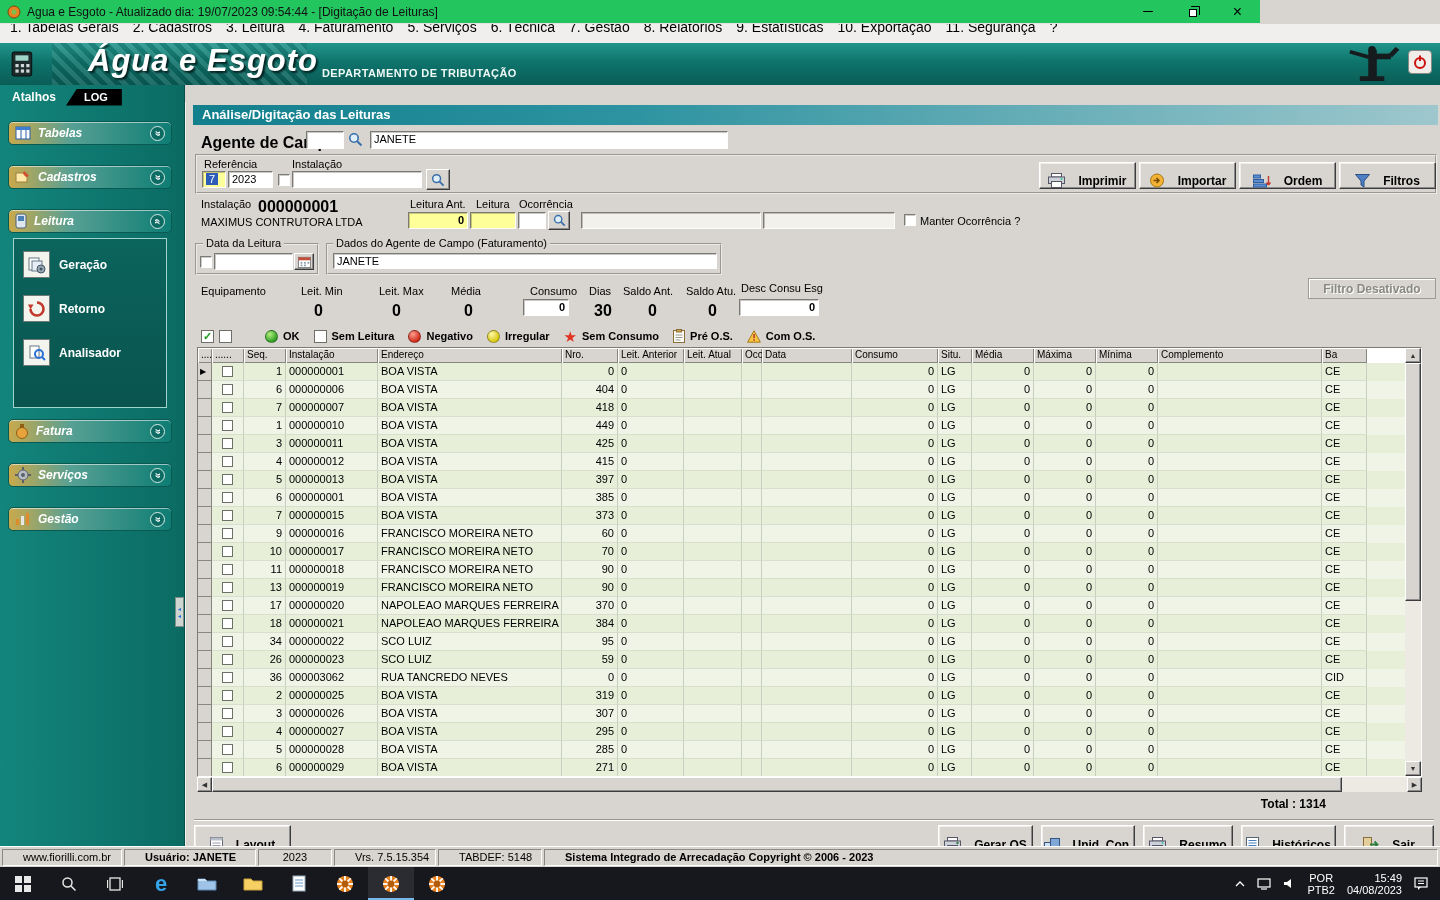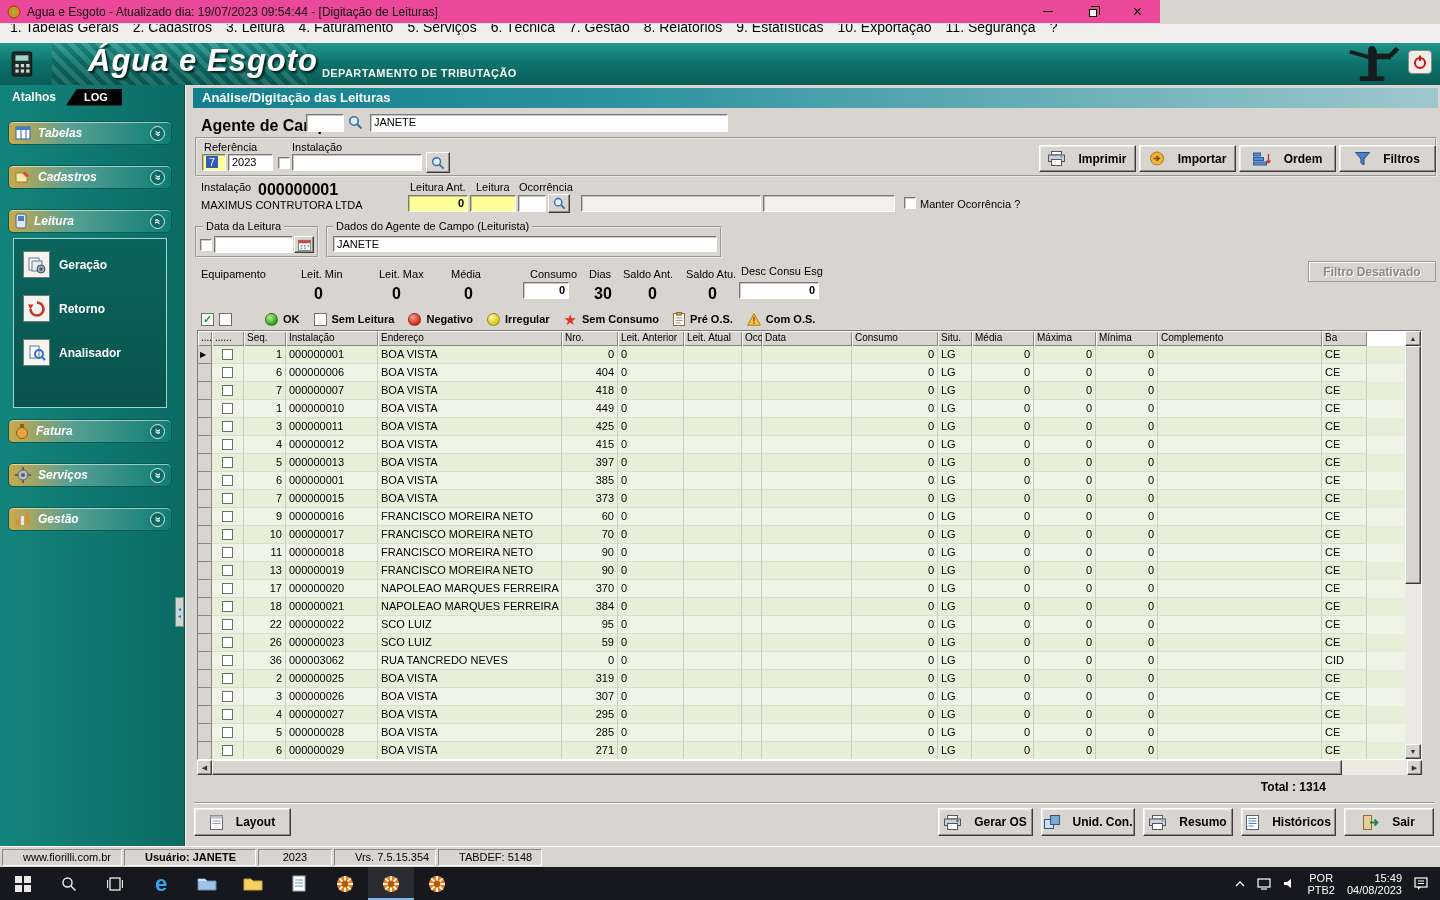--- a/index.html
+++ b/index.html
@@ -1,20 +1,20 @@
 <!DOCTYPE html>
 <html><head>
 <meta charset="utf-8">
 <style>
 *{margin:0;padding:0;box-sizing:border-box}
 html,body{width:1440px;height:900px;overflow:hidden;font-family:"Liberation Sans",sans-serif;background:#d8d5d0;font-size:11px}
 svg{display:block}
 
 
-#titlebar{position:absolute;left:0;top:0;width:1160px;height:24px;background:#ec4899;display:flex;align-items:center;border-bottom:1px solid #e3e3e3;z-index:30}
+#titlebar{position:absolute;left:0;top:0;width:1260px;height:24px;background:#22c55e;display:flex;align-items:center;border-bottom:1px solid #e3e3e3;z-index:30}
 #titlebar .ticon{margin:0 6px 0 7px}
 #titlebar .ttext{font-size:12px;color:#111;white-space:nowrap}
 .caption{margin-left:auto;display:flex;height:24px}
 .cap-btn{width:45px;height:24px;display:flex;align-items:center;justify-content:center}
 .g-min{width:10px;height:1px;background:#000}
 .g-restore{position:relative;width:8px;height:8px;border:1px solid #000;margin-top:3px;background:#fff}
 .g-restore:before{content:"";position:absolute;left:1px;top:-4px;width:8px;height:8px;border-top:1px solid #000;border-right:1px solid #000}
 .g-close{font-size:16px;line-height:16px;color:#000}
 
 
@@ -39,34 +39,34 @@
 .chev{margin-left:auto;width:15px;height:15px;border-radius:50%;background:#0c6b63;border:1px solid #d8ece8;color:#fff;font-size:10px;line-height:13px;display:flex;align-items:center;justify-content:center;flex:0 0 15px}
 .chev span{display:inline-block;transform:rotate(-90deg)}
 .chev.up span{transform:rotate(90deg)}
 .g0{top:36px}.g1{top:80px}.g2{top:124px}.g3{top:334px}.g4{top:378px}.g5{top:422px}
 .sb-panel{position:absolute;left:13px;top:153px;width:154px;height:170px;border:1px solid #9fd4cc;background:linear-gradient(180deg,#0b645d,#0a544e);padding:12px 9px 0 9px}
 .sb-item{display:flex;align-items:center;gap:9px;color:#fff;font-weight:bold;font-size:12px;margin-bottom:17px}
 .tile{width:27px;height:27px;background:#f4f4ef;border:1px solid #6f7a77;display:flex;align-items:center;justify-content:center;flex:0 0 27px}
 .collapse{position:absolute;right:0;top:512px;width:9px;height:30px;background:#cfd6d2;border:1px solid #7f8c88;display:flex;flex-direction:column;align-items:center;justify-content:center;gap:1px;color:#2a6fd6;font-size:6px;line-height:6px}
 
 
-#main{position:absolute;left:185px;top:85px;width:1255px;height:761px;background:#d8d5d0;border-left:1px solid #f2f1ee;z-index:10}
+#main{position:absolute;left:185px;top:102px;width:1255px;height:761px;background:#d8d5d0;border-left:1px solid #f2f1ee;z-index:10}
 #main > *{position:absolute}
 .page-title{left:7px;top:3px;width:1245px;height:20px;background:linear-gradient(90deg,#127f8d 0%,#2d93a0 35%,#9ec7cd 100%);color:#fff;font-size:13px;font-weight:bold;line-height:20px;padding-left:9px}
 .lbl{font-size:11px;color:#000;white-space:nowrap}
 .lblb{font-size:16px;font-weight:bold;color:#000;white-space:nowrap}
 .tbx{height:18px;background:#fff;border:1px solid;border-color:#7b7b73 #fdfdfb #fdfdfb #7b7b73;box-shadow:inset 1px 1px 0 rgba(0,0,0,.22);font-size:11px;line-height:15px;padding:0 3px;color:#000;overflow:hidden;white-space:nowrap}
 .yellow{background:#ffff99}
 .numv{text-align:right;font-weight:bold}
 .grayf{background:#f2f1ec}
 .sel7{background:#2e5cb8;color:#fff;padding:0 3px}
 .gb{border:2px groove #eceae4}
 .gb > *{position:absolute}
 .gb-label{font-size:11px;color:#000;background:#d8d5d0;padding:0 3px;white-space:nowrap;top:-8px}
-.btn{background:#d8d5d0;border-top:1px solid #fff;border-left:1px solid #fff;border-right:1px solid #3c3c3c;border-bottom:1px solid #3c3c3c;box-shadow:inset -1px -1px 0 #8c8c8c,inset 1px 1px 0 #efeeea;display:flex;align-items:center;justify-content:center;gap:13px;font-size:12px;font-weight:bold;color:#000;white-space:nowrap}
+.btn{background:#d8d5d0;border-top:1px solid #fff;border-left:1px solid #fff;border-right:1px solid #3c3c3c;border-bottom:1px solid #3c3c3c;box-shadow:inset -1px -1px 0 #8c8c8c,inset 1px 1px 0 #efeeea;display:flex;align-items:flex-end;justify-content:center;gap:13px;font-size:12px;font-weight:bold;color:#000;white-space:nowrap}
 .sbtn{background:#d8d5d0;border-top:1px solid #fff;border-left:1px solid #fff;border-right:1px solid #3c3c3c;border-bottom:1px solid #3c3c3c;box-shadow:inset -1px -1px 0 #8c8c8c;display:flex;align-items:center;justify-content:center}
 .checkbox{width:12px;height:12px;background:#fff;border:1px solid;border-color:#7b7b73 #fdfdfb #fdfdfb #7b7b73;box-shadow:inset 1px 1px 0 rgba(0,0,0,.2)}
 .disbtn{background:#d8d5d0;border:1px solid #9b9b94;box-shadow:inset 1px 1px 0 #fff;color:#8a8a84;text-shadow:1px 1px 0 #fff;font-weight:bold;font-size:12px;display:flex;align-items:center;justify-content:center}
 
 
 .legend{left:15px;top:226px;height:16px;display:flex;align-items:center}
 .lg-box{width:13px;height:13px;background:#fff;border:1px solid #6f6f69;display:inline-flex;align-items:center;justify-content:center;margin-right:5px}
 .lg-check{color:#1c9e1c;font-weight:bold;font-size:11px;line-height:11px}
 .ball{width:13px;height:13px;border-radius:50%;border:1px solid rgba(0,0,0,.35);flex:0 0 13px}
 .ball.green{background:radial-gradient(circle at 35% 30%,#b2f07e,#2f9e23 72%)}
@@ -429,21 +429,21 @@
             <rect x="7" y="7" width="2" height="2"></rect>
             <rect x="11" y="7" width="2" height="2"></rect>
             <rect x="3" y="10" width="2" height="2"></rect>
             <rect x="7" y="10" width="2" height="2"></rect>
           </g>
         </svg>
       </div>
   </div>
 
   <div class="gb" style="left:140px;top:141px;width:396px;height:32px">
-    <span class="gb-label" style="left:5px">Dados do Agente de Campo (Leiturista)</span>
+    <span class="gb-label" style="left:5px">Dados do Agente de Campo (Faturamento)</span>
     <div class="tbx" style="left:5px;top:8px;width:384px;height:16px">JANETE</div>
   </div>
 
   <span class="lbl" style="left:15px;top:183px">Equipamento</span>
   <span class="lbl" style="left:115px;top:183px">Leit. Min</span>
   <span class="lbl" style="left:193px;top:183px">Leit. Max</span>
   <span class="lbl" style="left:265px;top:183px">Média</span>
   <span class="lbl" style="left:344px;top:183px">Consumo</span>
   <span class="lbl" style="left:403px;top:183px">Dias</span>
   <span class="lbl" style="left:437px;top:183px">Saldo Ant.</span>
@@ -844,21 +844,21 @@
           <div class="tc c13 num">0</div>
           <div class="tc c14 num">0</div>
           <div class="tc c15"></div>
           <div class="tc c16">CE</div>
         </div>
         <div class="trow alt">
           <div class="tc c0 fixed"></div>
           <div class="tc c1 chkcell">
             <span class="cb"></span>
           </div>
-          <div class="tc c2 num">22</div>
+          <div class="tc c2 num">34</div>
           <div class="tc c3">000000022</div>
           <div class="tc c4">SCO LUIZ</div>
           <div class="tc c5 num">95</div>
           <div class="tc c6">0</div>
           <div class="tc c7"></div>
           <div class="tc c8"></div>
           <div class="tc c9"></div>
           <div class="tc c10 num">0</div>
           <div class="tc c11">LG</div>
           <div class="tc c12 num">0</div>
@@ -1097,20 +1097,21 @@
     <span>Sair</span>
   </div>
 </div>
 
 <div id="statusbar">
   <div class="sb-pane" style="width:120px">www.fiorilli.com.br</div>
   <div class="sb-pane b" style="width:132px">Usuário: JANETE</div>
   <div class="sb-pane" style="width:74px;text-align:center">2023</div>
   <div class="sb-pane" style="width:102px">Vrs. 7.5.15.354</div>
   <div class="sb-pane" style="width:104px">TABDEF: 5148</div>
+  <div class="sb-pane b" style="flex:1">Sistema Integrado de Arrecadação Copyright © 2006 - 2023</div>
 </div>
 
 <div id="taskbar">
   <div class="tb-btn">
       <svg width="16" height="16" viewBox="0 0 16 16">
         <g fill="#e8e8e8">
           <rect x="0" y="0" width="7" height="7"></rect>
           <rect x="9" y="0" width="7" height="7"></rect>
           <rect x="0" y="9" width="7" height="7"></rect>
           <rect x="9" y="9" width="7" height="7"></rect>

